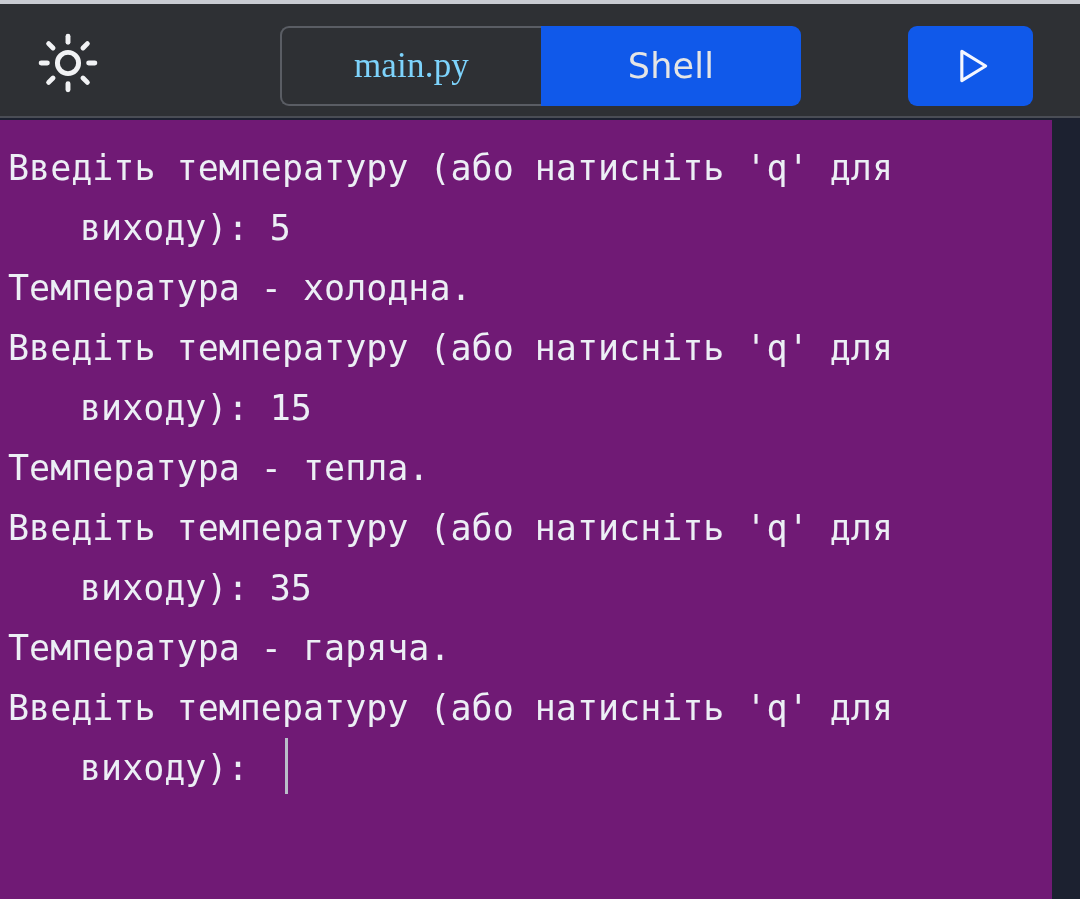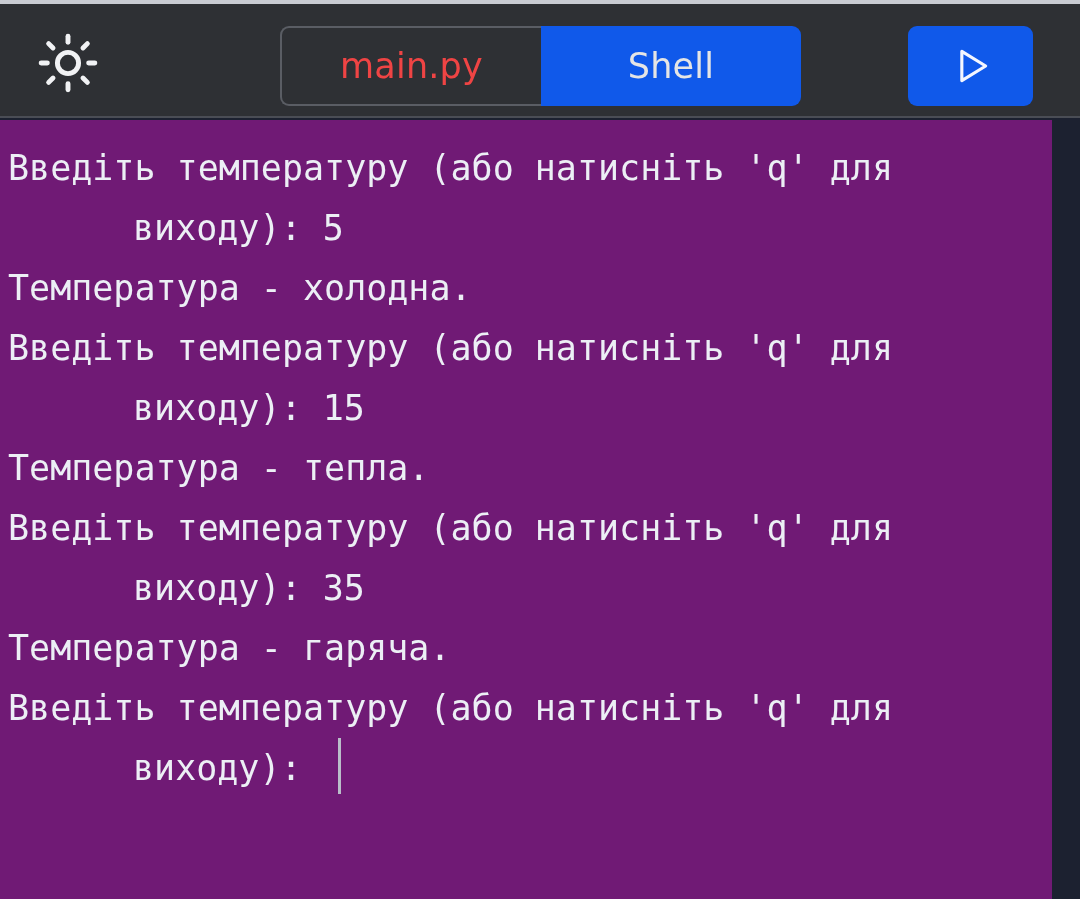--- a/index.html
+++ b/index.html
@@ -69,24 +69,25 @@
     justify-content: center;
     height: 80px;
     box-sizing: border-box;
     font-family: "DejaVu Sans", sans-serif;
     font-size: 35px;
     letter-spacing: 0.2px;
   }
   .tab-file {
     width: 261px;
     background: #2e3034;
-    color: #ef4444;
+    color: #7dd3fc;
     border: 2px solid #5a5d64;
     border-right: none;
     border-radius: 9px 0 0 9px;
+    font-family: Liberation Serif, serif;
   }
   .tab-shell {
     width: 260px;
     background: #1059ea;
     color: #e5e5e5;
     border-radius: 0 9px 9px 0;
   }
 
   
   .run-btn {
@@ -120,22 +121,21 @@
     line-height: 60px;
     color: #eceff5;
     white-space: pre;
   }
   .line {
     padding-left: 8px;
     height: 60px;
     position: relative;
   }
   .line.indent {
-    padding-left: 103px;
-    margin-left: 30px;
+    padding-left: 80px;
   }
   .caret {
     display: inline-block;
     width: 3px;
     height: 56px;
     background: #b9bec9;
     vertical-align: -14px;
     margin-left: 36px;
   }
 </style>

